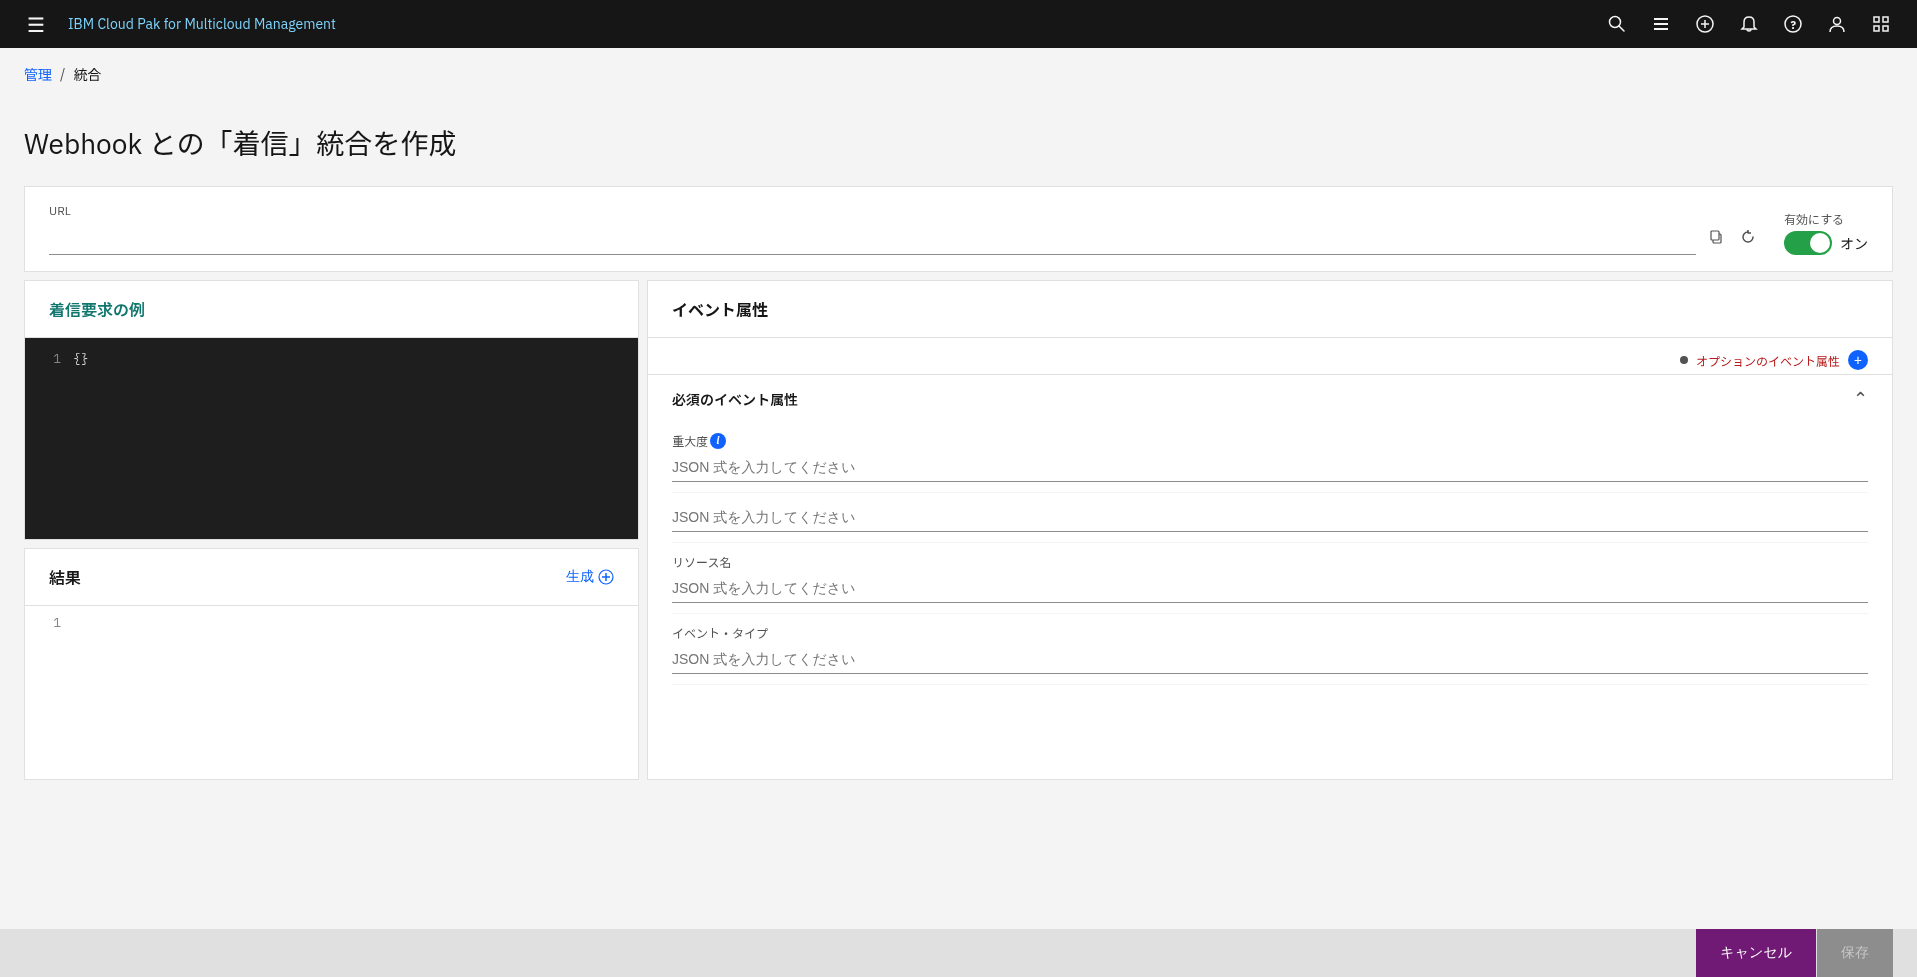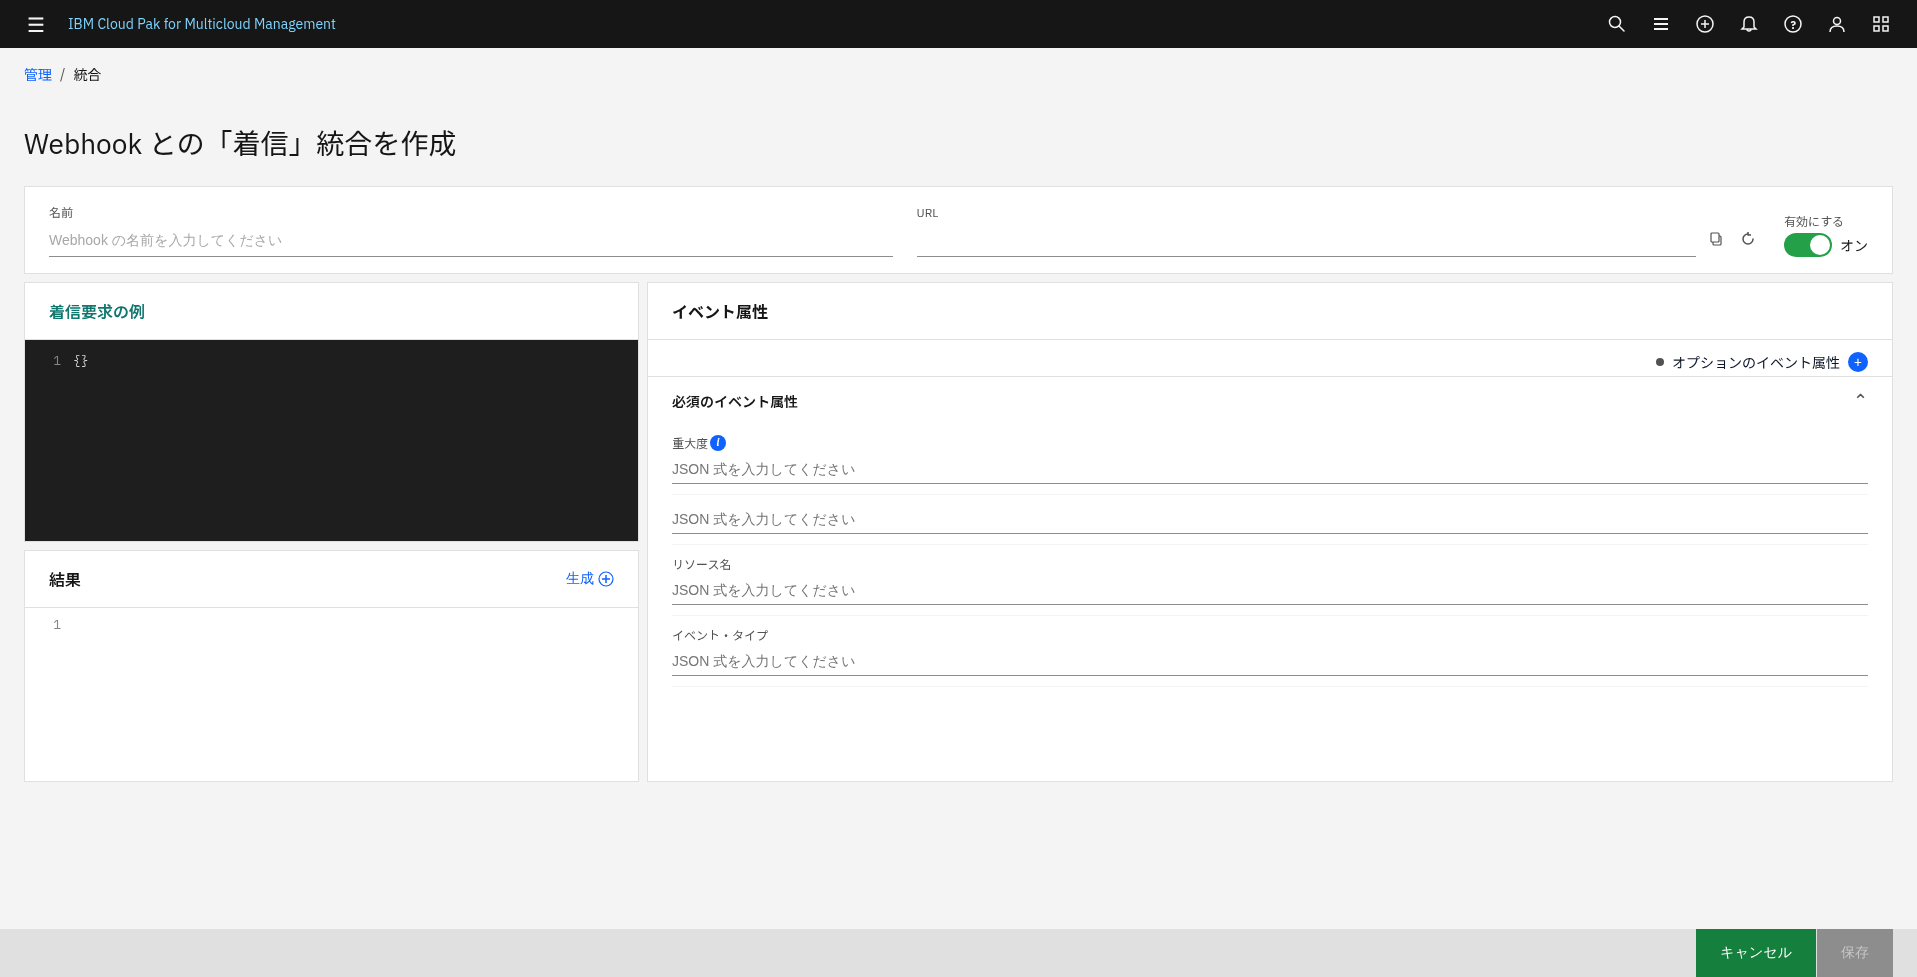--- a/index.html
+++ b/index.html
@@ -295,22 +295,22 @@
       display: flex;
       align-items: center;
       padding: 16px 24px;
       border-bottom: 1px solid #e0e0e0;
     }
     .event-attrs-title {
       font-size: 16px;
       font-weight: 700;
     }
     .optional-attrs-link {
-      color: #0f172a;
-      font-size: 14px;
+      color: #b91c1c;
+      font-size: 12px;
       cursor: pointer;
       text-decoration: none;
     }
     .add-icon-circle {
       width: 20px;
       height: 20px;
       background: #0f62fe;
       border-radius: 50%;
       display: flex;
       align-items: center;
@@ -387,21 +387,21 @@
       right: 0;
       height: 48px;
       background: #e0e0e0;
       display: flex;
       align-items: center;
       justify-content: flex-end;
       padding: 0 24px;
       gap: 1px;
     }
     .cancel-btn {
-      background: #15803d;
+      background: #701a75;
       color: #ffffff;
       border: none;
       padding: 0 24px;
       height: 48px;
       font-size: 14px;
       cursor: pointer;
     }
     .save-btn {
       background: #8d8d8d;
       color: #c6c6c6;
@@ -486,24 +486,20 @@
   <span class="breadcrumb-separator">/</span>
   <span>統合</span>
 </div>
 
 <h1 class="page-title">Webhook との「着信」統合を作成</h1>
 
 <div class="main-content">
 
   <div class="form-header">
 
-    <div class="form-field form-field-name">
-      <label>名前</label>
-      <input type="text" class="name-input" placeholder="Webhook の名前を入力してください" style="">
-    </div>
 
     <div class="form-field" style="flex:1;">
       <label>URL</label>
       <div class="url-row">
         <input type="text" class="url-input" style="">
         <button class="url-icon-btn" title="コピー">
           <svg width="16" height="16" viewBox="0 0 16 16" fill="none">
               <rect x="5" y="5" width="8" height="9" rx="1" stroke="#525252" stroke-width="1.2"></rect>
               <rect x="3" y="2" width="8" height="9" rx="1" stroke="#525252" stroke-width="1.2" fill="white"></rect>
             </svg>

